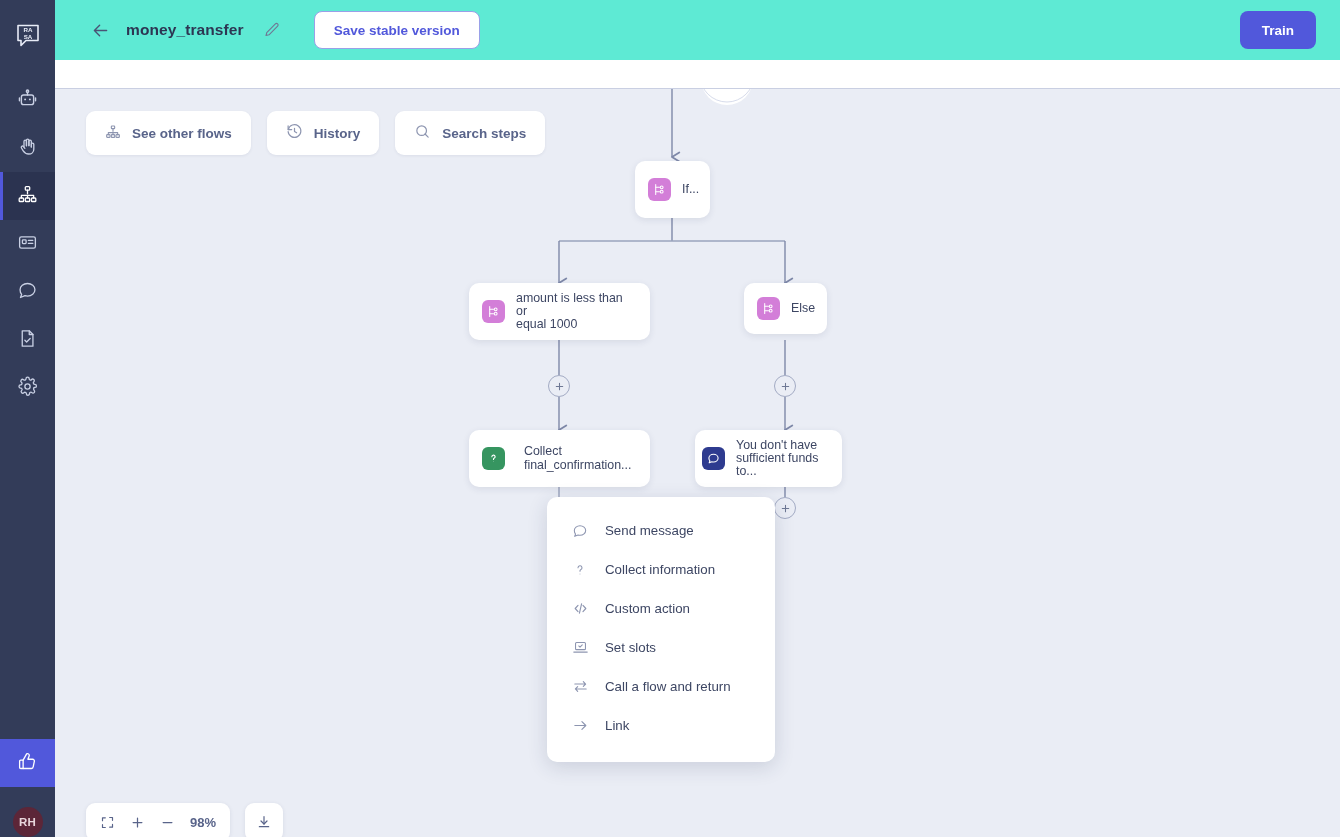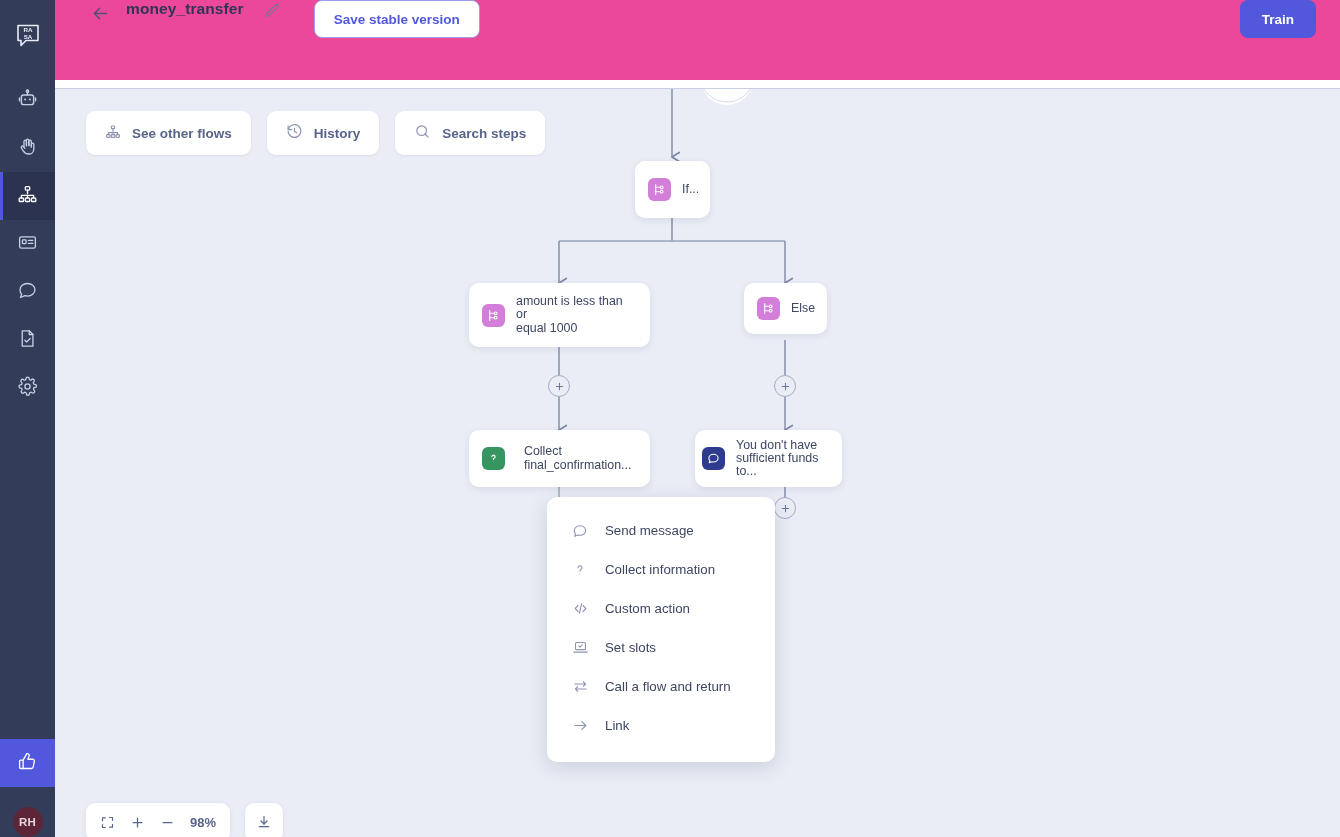--- a/index.html
+++ b/index.html
@@ -45,22 +45,22 @@
   .avatar {
     width: 30px; height: 30px; border-radius: 50%;
     background: #5c2638; color: #e8d6dc;
     font-size: 11.5px; font-weight: bold;
     display: flex; align-items: center; justify-content: center;
     letter-spacing: .3px;
   }
 
   
   #header {
-    position: absolute; left: 55px; top: 0; width: 1285px; height: 80px;
-    background: #ec4899; display: flex; align-items: flex-start;
+    position: absolute; left: 55px; top: 0; width: 1285px; height: 60px;
+    background: #5eead4; display: flex; align-items: center;
     padding: 0 24px 0 32px;
   }
   .back-arrow {
     width: 26px; height: 26px; display: flex; align-items: center; justify-content: center;
     color: #4a5475; cursor: pointer; margin-right: 13px;
   }
   .flow-title {
     font-size: 15.5px; font-weight: bold; color: #2d3653; letter-spacing: .1px;
   }
   .edit-pencil {
@@ -351,21 +351,21 @@
         <svg width="13" height="13" viewBox="0 0 24 24" fill="none" stroke="#fff" stroke-width="1.9" stroke-linecap="round" stroke-linejoin="round">
           <path d="M5 3v18"></path>
             <path d="M5 8h7M5 16h7"></path>
             <circle cx="16" cy="8" r="2.6"></circle>
             <circle cx="16" cy="16" r="2.6"></circle>
         </svg>
       </span>
       <span class="node-label">If...</span>
     </div>
 
-    <div class="node" style="left:414px; top:194px; width:181px; height:64px; padding:0 13px; gap:11px;align-items:center;">
+    <div class="node" style="left:414px; top:194px; width:181px; height:57px; padding:0 13px; gap:11px;align-items:center;">
       <span class="node-icon" style="background:#d37ed8;">
         <svg width="13" height="13" viewBox="0 0 24 24" fill="none" stroke="#fff" stroke-width="1.9" stroke-linecap="round" stroke-linejoin="round">
           <path d="M5 3v18"></path>
             <path d="M5 8h7M5 16h7"></path>
             <circle cx="16" cy="8" r="2.6"></circle>
             <circle cx="16" cy="16" r="2.6"></circle>
         </svg>
       </span>
       <span class="node-label">amount is less than or
 equal 1000</span>

